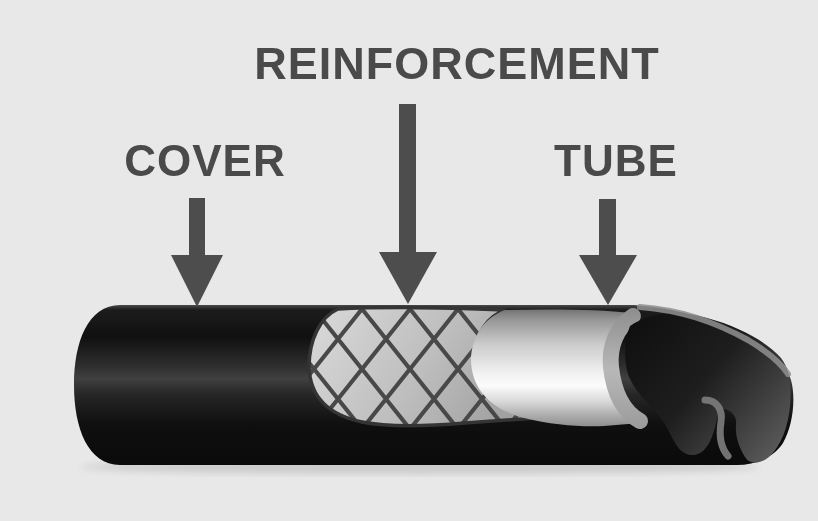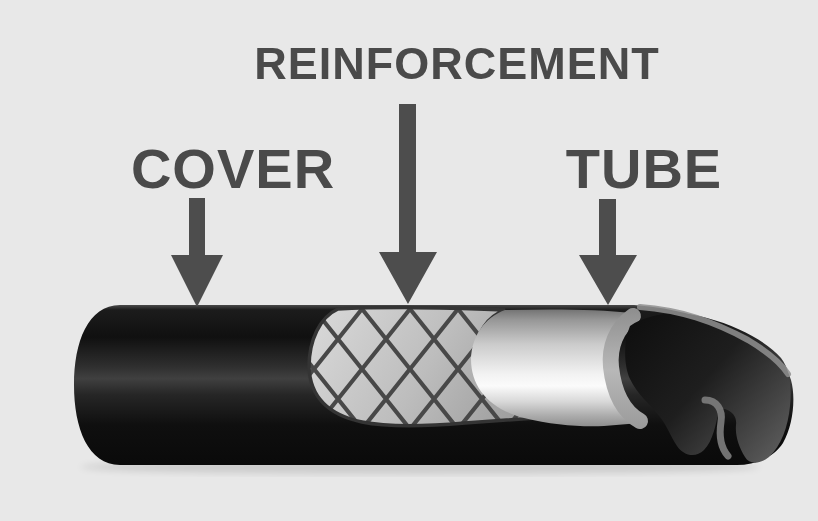--- a/index.html
+++ b/index.html
@@ -28,21 +28,21 @@
   .part-label {
     position: absolute;
     transform: translateX(-50%);
     color: var(--label-text);
     font-weight: 700;
     letter-spacing: 1px;
     white-space: nowrap;
     user-select: none;
   }
   .part-label.small-caps-lg { font-size: 45px; }
-  .part-label.small-caps-md { font-size: 56px; margin-left: 28px; }
+  .part-label.small-caps-md { font-size: 44px; }
   #label-reinforcement { left: 410px; top: 38px; margin-left: 47px; }
   #label-cover         { left: 205px; top: 136px; }
   #label-tube          { left: 616px; top: 136px; }
   .arrow { fill: var(--arrow); }
   .braid-cell { fill: url(#braidGrad); }
   .braid-hatch { fill: url(#braidPattern); }
   .braid-outline { fill: none; stroke: #343434; stroke-width: 3.5; }
   .rim-stroke { fill: none; stroke: url(#rimGrad); stroke-width: 16; stroke-linecap: round; }
   .top-rim { fill: none; stroke: #909090; stroke-width: 6; opacity: 0.85; stroke-linecap: round; }
   .hook { fill: none; stroke: #7d7d7d; stroke-width: 7; opacity: 0.9; stroke-linecap: round; }

